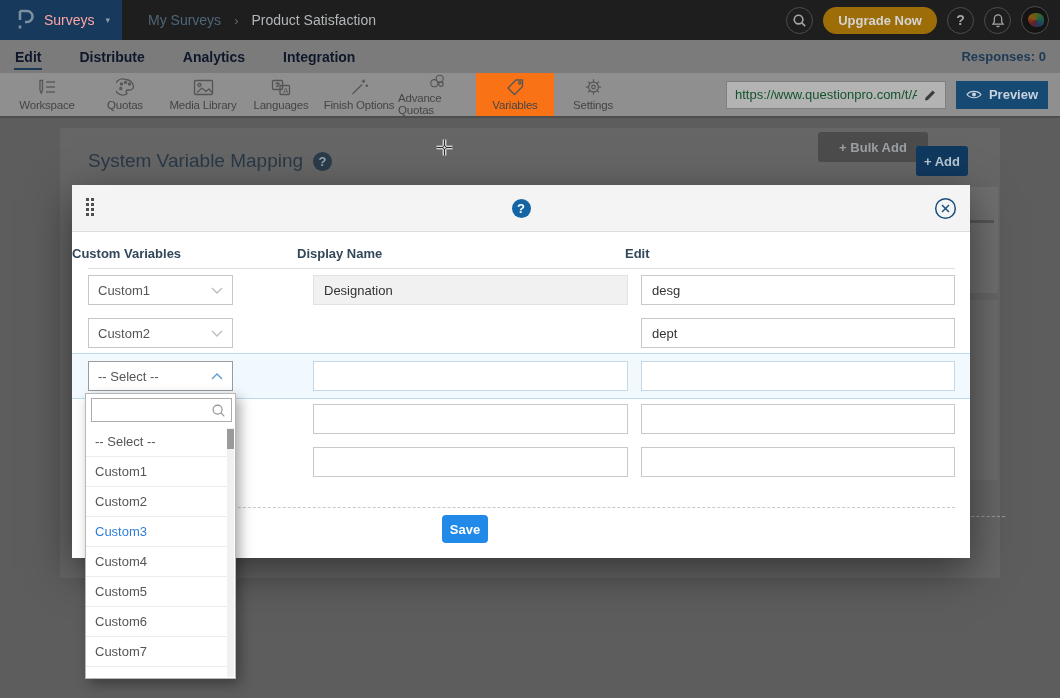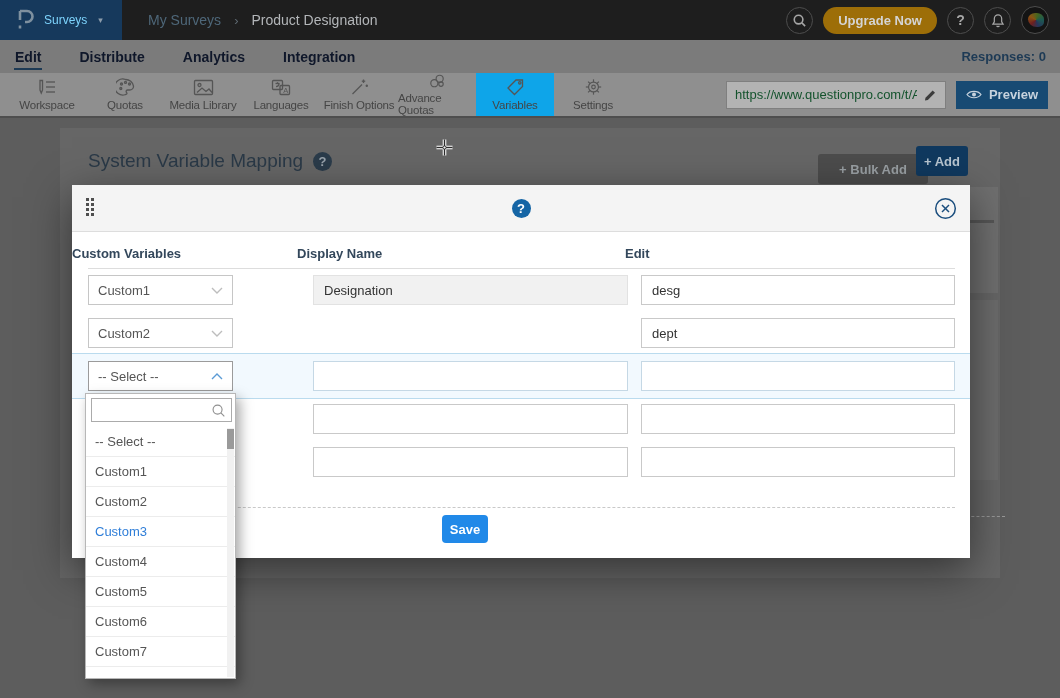--- a/index.html
+++ b/index.html
@@ -4,21 +4,21 @@
 <style>
   * { margin:0; padding:0; box-sizing:border-box; }
   html,body { background:#3a3a3a; }
   body { font-family:"Liberation Sans", sans-serif; }
   .screen { position:relative; width:1060px; height:698px; overflow:hidden; background:#5d5d5d; }
 
   
   .topbar { position:absolute; top:0; left:0; right:0; height:40px; background:#1e1e1e; display:flex; align-items:center; z-index:1; }
   .brand { width:122px; height:40px; background:#16395c; display:flex; align-items:center; gap:9px; padding-left:15px; flex:none; }
   .logo { color:#7e909f; display:flex; }
-  .brand-label { color:#7dd3fc; font-size:12px; }
+  .brand-label { color:#fca5a5; font-size:14px; }
   .brand .caret { color:#8c9cab; font-size:9px; margin-left:2px; }
   .breadcrumb { display:flex; align-items:center; gap:13px; margin-left:26px; }
   .bc-parent { color:#4e6779; font-size:14px; }
   .bc-sep { color:#5f6a72; font-size:13px; }
   .bc-current { color:#b3b6b9; font-size:14px; }
   .top-actions { margin-left:auto; display:flex; align-items:center; gap:10px; padding-right:11px; }
   .circle-btn { width:27px; height:27px; border:1.5px solid #4d4d4d; border-radius:50%; color:#a6a6a6; display:flex; align-items:center; justify-content:center; font-size:14px; font-weight:bold; background:transparent; flex:none; }
   .upgrade-btn { background:#9d6e08; color:#d4d4d4; border:none; border-radius:14px; padding:0 15px; height:27px; font-size:13px; font-weight:bold; font-family:inherit; }
   .avatar { width:28px; height:28px; border-radius:50%; border:1.5px solid #4d4d4d; background:#141414; position:relative; overflow:hidden; flex:none; }
   .avatar-blob { position:absolute; left:6px; top:6px; width:16px; height:14px; border-radius:50% 50% 40% 60%; background:conic-gradient(from 230deg,#6e1f1f,#8a5412,#47661f,#1d5a50,#25365c,#6e1f1f); }
@@ -26,33 +26,33 @@
   
   .navbar { position:absolute; top:40px; left:0; right:0; height:33px; background:#7b7b7b; display:flex; align-items:center; padding:0 14px; z-index:1; }
   .nav-tab { color:#0f172a; font-size:14px; font-weight:bold; margin-right:36px; padding:5px 1px 3px; border-bottom:2px solid transparent; cursor:pointer; }
   .nav-tab.active { border-bottom-color:#1d3a55; }
   .responses { margin-left:auto; color:#1d3a55; font-size:13px; font-weight:bold; }
 
   
   .toolbar { position:absolute; top:73px; left:0; right:0; height:45px; background:#8f8f8f; border-bottom:2px solid #4e4e4e; display:flex; align-items:stretch; padding-left:8px; z-index:1; }
   .tb-item { width:78px; display:flex; flex-direction:column; align-items:center; justify-content:center; gap:3px; color:#454545; font-size:11.5px; letter-spacing:-0.2px; cursor:pointer; }
   .tb-item svg { stroke:#555; fill:none; stroke-width:1.3; }
-  .tb-item.active { background:#0ea5e9; }
+  .tb-item.active { background:#f97316; }
   .tb-right { margin-left:auto; display:flex; align-items:center; gap:10px; padding-right:12px; }
   .url-box { width:220px; height:28px; background:#b3b3b3; border:1px solid #7f7f7f; display:flex; align-items:center; padding:0 8px; gap:6px; }
   .url-input { flex:1; min-width:0; border:none; outline:none; background:transparent; color:#14532d; font-size:13px; font-family:inherit; white-space:nowrap; overflow:hidden; }
   .url-pencil { color:#3c3c3c; display:flex; flex:none; }
   .preview-btn { width:92px; height:28px; background:#174a73; color:#c7d3de; border:none; font-size:13px; font-weight:bold; font-family:inherit; display:flex; align-items:center; justify-content:center; gap:7px; }
   .preview-btn svg { stroke:#c7d3de; fill:none; stroke-width:1.2; }
 
   
   .page-panel { position:absolute; left:60px; top:128px; width:940px; height:450px; background:#666; }
   .page-title { position:absolute; left:88px; top:150px; color:#2a3947; font-size:19px; display:flex; align-items:center; gap:10px; }
   .help-dark { width:19px; height:19px; border-radius:50%; background:#2a3b4a; color:#98a2ab; font-size:13px; font-weight:bold; display:flex; align-items:center; justify-content:center; }
-  .bulk-btn { position:absolute; left:818px; top:154px; width:110px; height:30px; background:#4c4c4c; color:#9aa0a4; border:none; border-radius:3px; font-size:13px; font-weight:bold; font-family:inherit; }
+  .bulk-btn { position:absolute; left:818px; top:132px; width:110px; height:30px; background:#4c4c4c; color:#9aa0a4; border:none; border-radius:3px; font-size:13px; font-weight:bold; font-family:inherit; }
   .add-btn { position:absolute; left:916px; top:146px; width:52px; height:30px; background:#10395f; color:#b9c6d1; border:none; border-radius:3px; font-size:13px; font-weight:bold; font-family:inherit; }
   .rem-a { position:absolute; left:970px; top:187px; width:28px; height:106px; background:#6f6f6f; }
   .rem-line { position:absolute; left:970px; top:220px; width:24px; height:3px; background:#565656; }
   .rem-b { position:absolute; left:970px; top:300px; width:28px; height:180px; background:#6c6c6c; }
   .rem-dash { position:absolute; left:956px; top:516px; width:49px; border-top:1px dashed #9a9a9a; }
   .cursor-glyph { position:absolute; left:436px; top:139px; z-index:60; }
 
   
   .modal { position:absolute; left:72px; top:185px; width:898px; height:373px; background:#fff; box-shadow:0 12px 40px rgba(0,0,0,.5); z-index:10; }
   .modal-header { height:47px; background:#f4f4f4; border-bottom:1px solid #ddd; position:relative; display:flex; align-items:center; justify-content:center; gap:9px; }
@@ -109,21 +109,21 @@
           <line x1="5" y1="3" x2="5" y2="12"></line>
           <line x1="5" y1="17.5" x2="5" y2="20.5"></line>
         </svg>
       </span>
       <span class="brand-label">Surveys</span>
       <span class="caret">▾</span>
     </div>
     <nav class="breadcrumb">
       <span class="bc-parent">My Surveys</span>
       <span class="bc-sep">›</span>
-      <span class="bc-current">Product Designation</span>
+      <span class="bc-current">Product Satisfaction</span>
     </nav>
     <div class="top-actions">
       <button class="circle-btn">
         <svg width="15" height="15" viewBox="0 0 16 16" fill="none" stroke="currentColor" stroke-width="1.7">
           <circle cx="7" cy="7" r="4.6"></circle>
             <line x1="10.5" y1="10.5" x2="14" y2="14"></line>
         </svg>
       </button>
       <button class="upgrade-btn">Upgrade Now</button>
       <button class="circle-btn">

